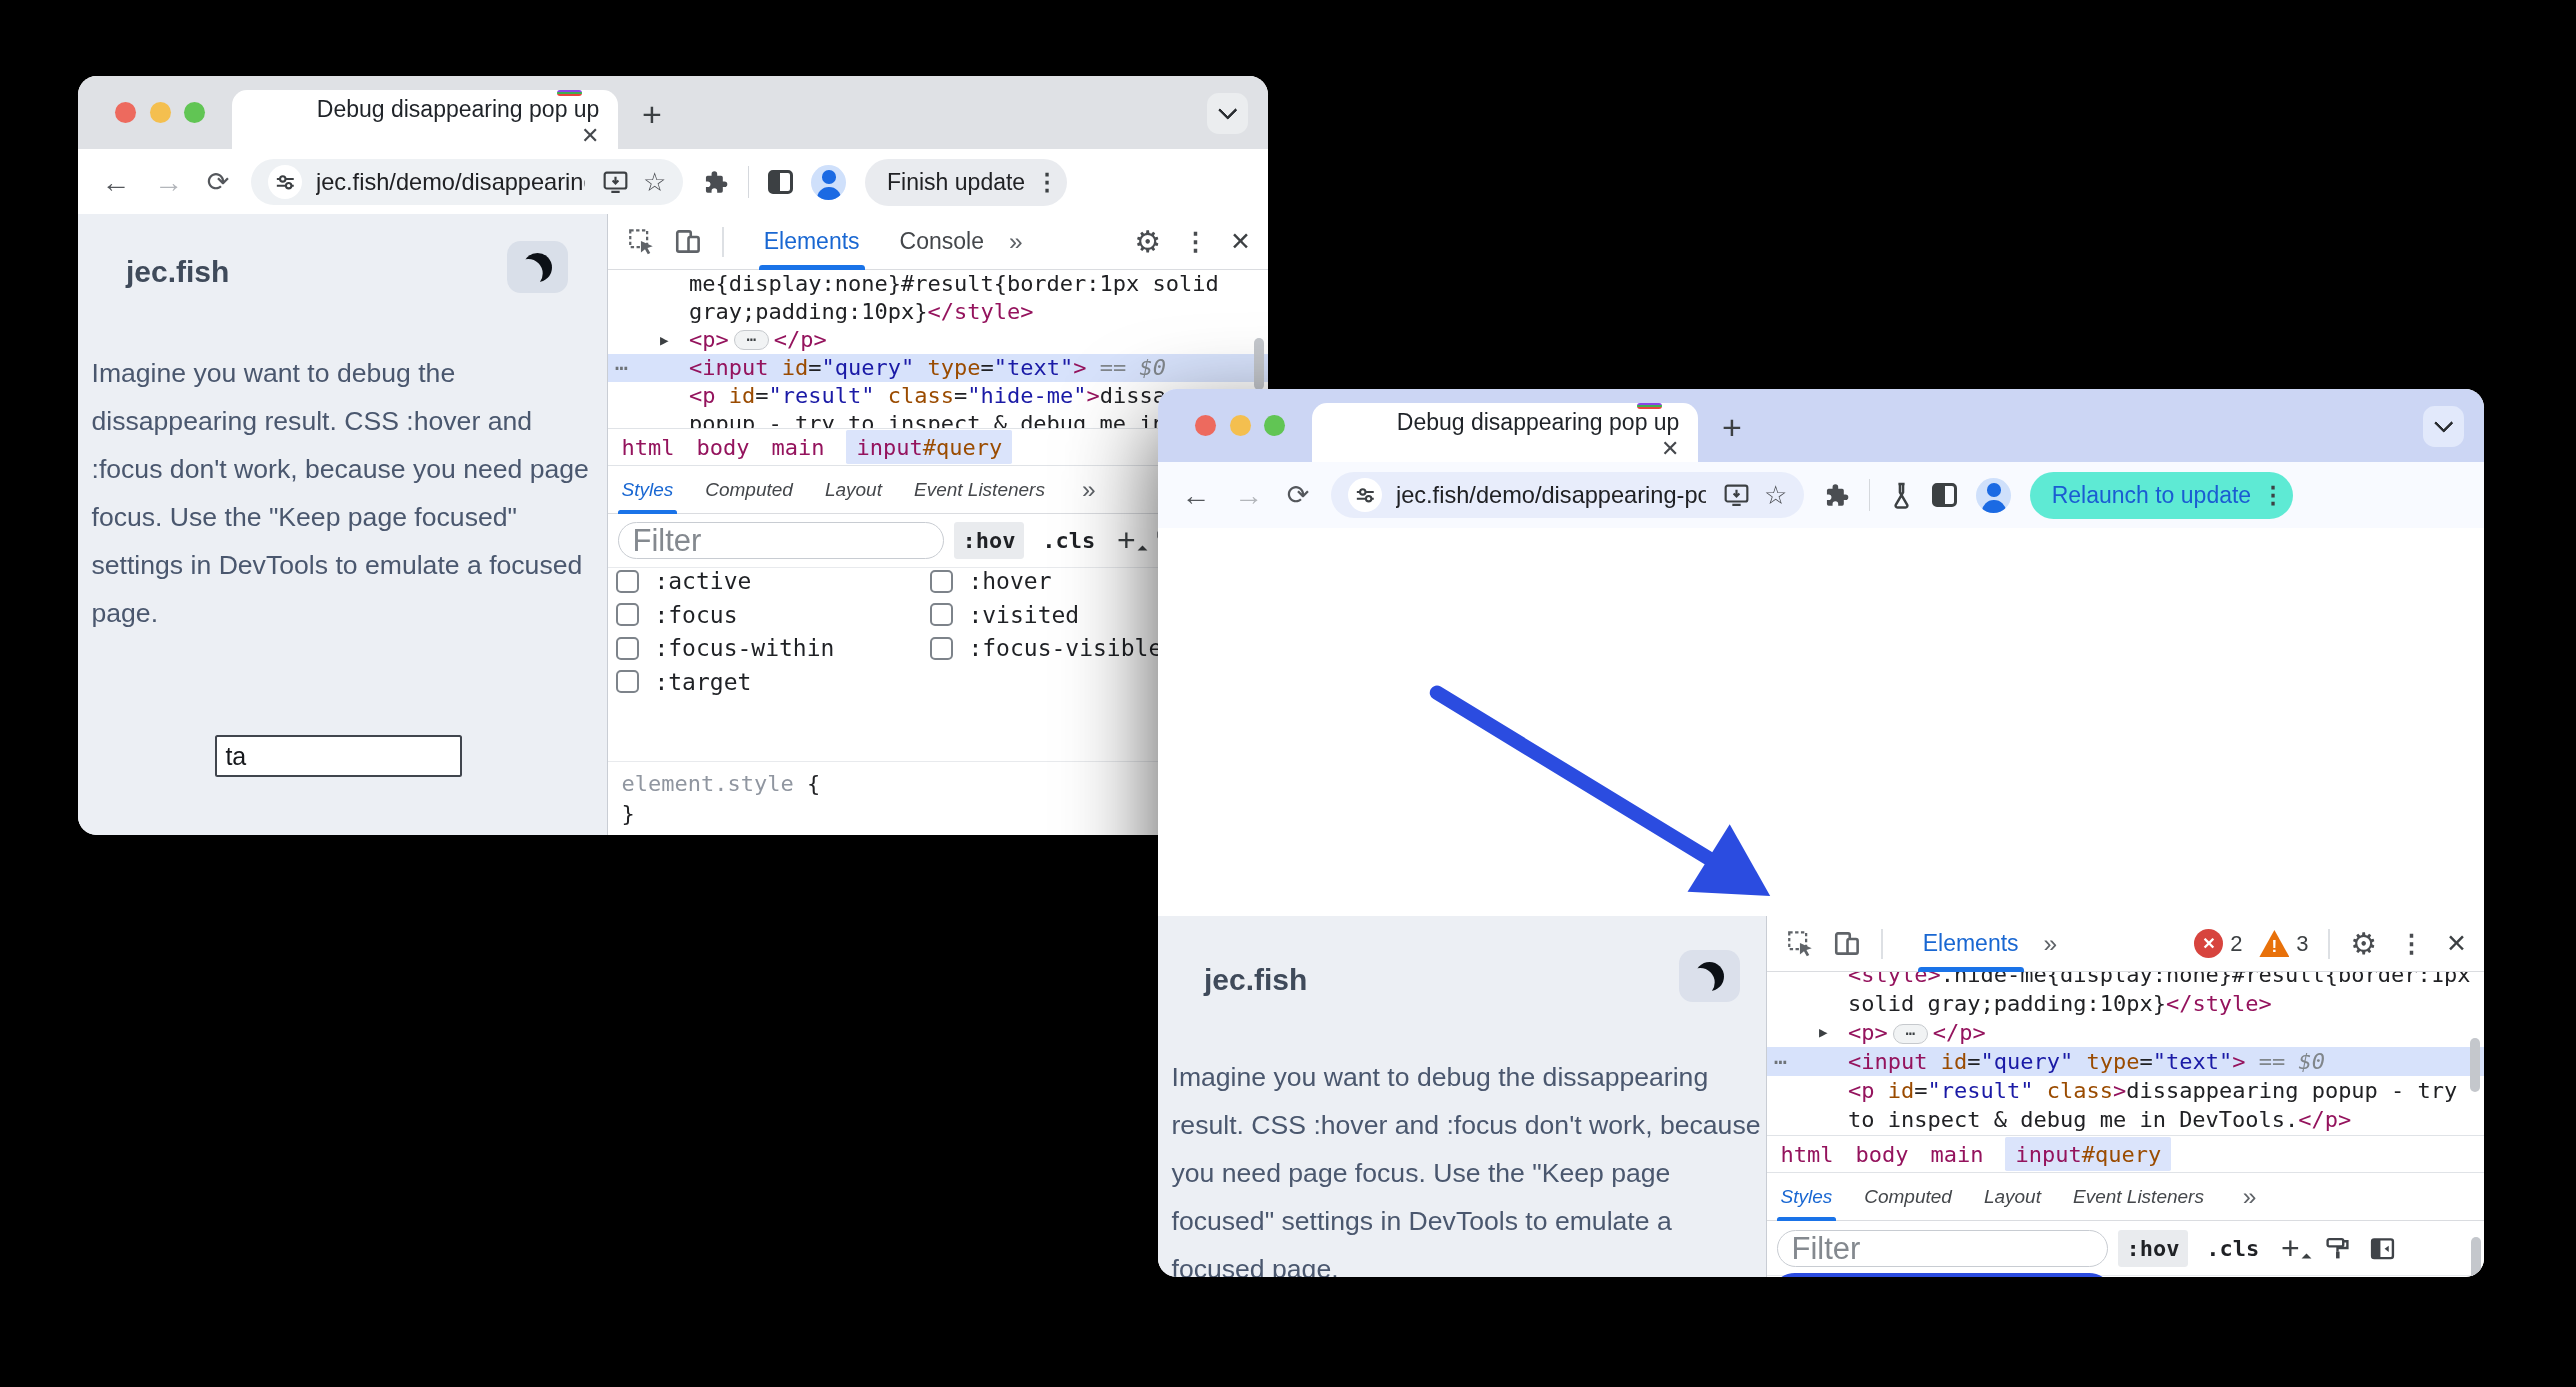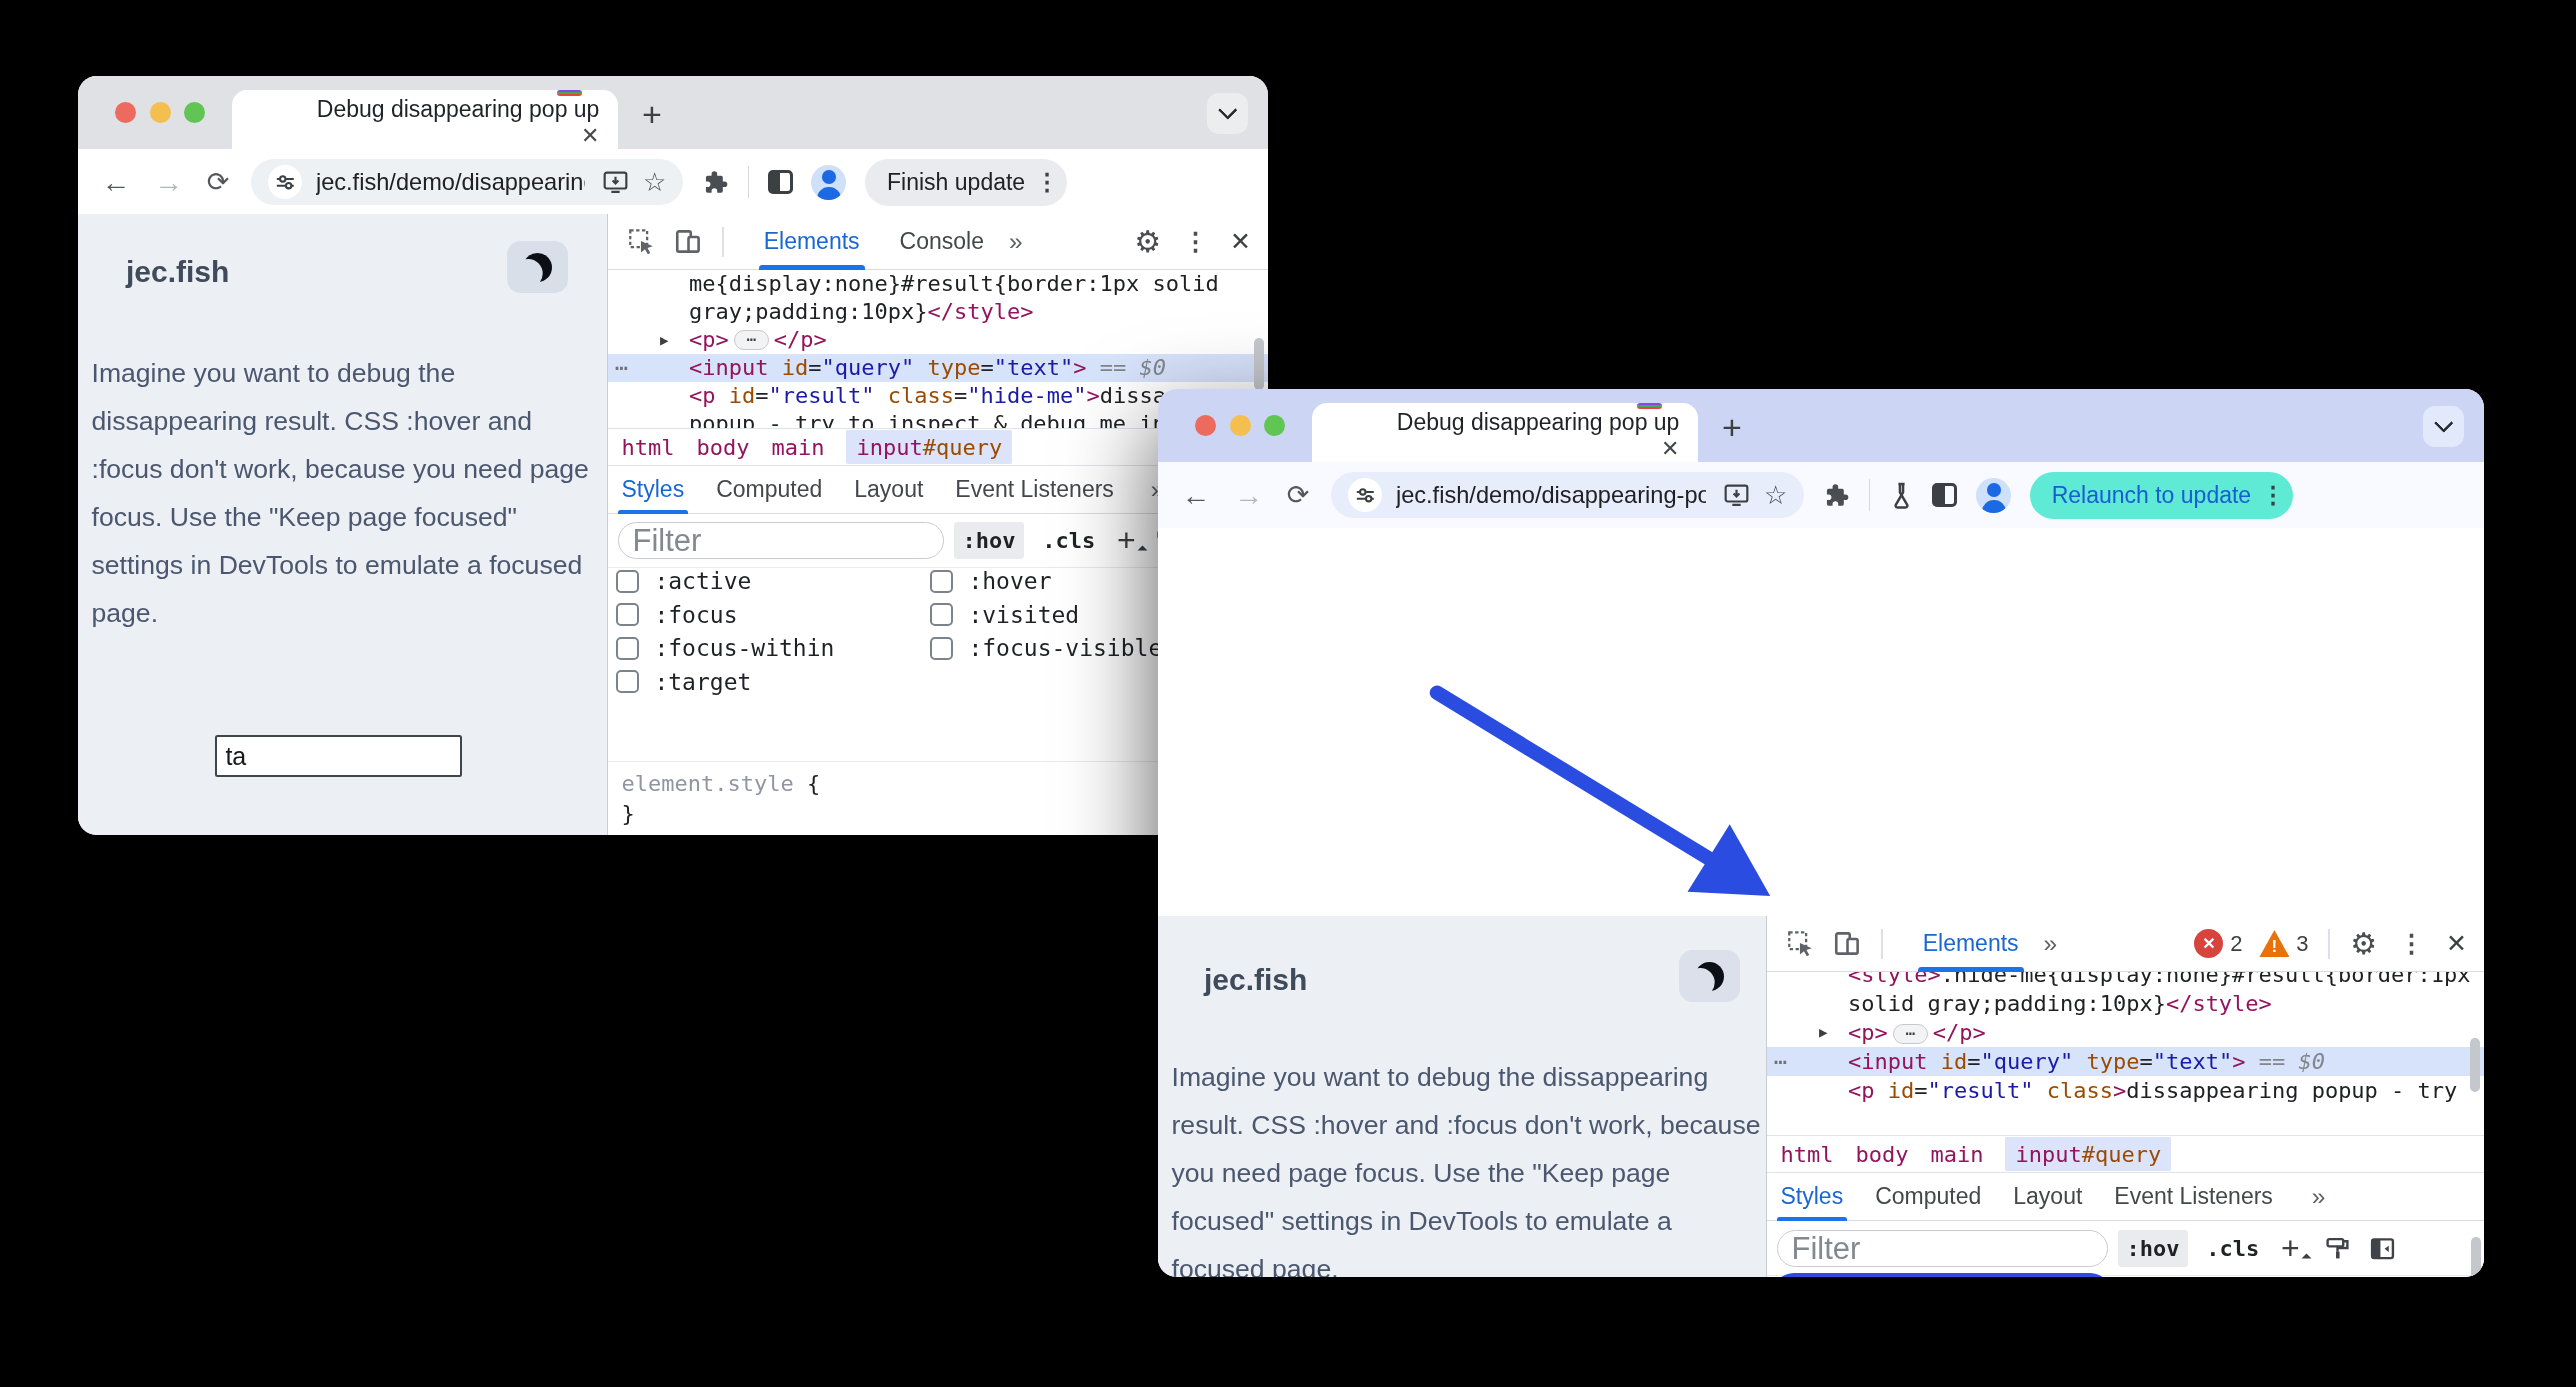--- a/index.html
+++ b/index.html
@@ -113,21 +113,21 @@
   .dt-crumbs { position:absolute; left:0; right:0; height:37px; border-top:0.8px solid #e0e3e7;
                display:flex; align-items:center; font-family:"DejaVu Sans Mono", monospace; font-size:22px; gap:22px; padding-left:13.5px; background:#fff; }
   .bdt .dt-crumbs { top:214px; } .fdt .dt-crumbs { top:219px; }
   .crumb { color:#94135d; }
   .crumb-chip { background:#dbe4fb; padding:4.2px 10px; border-radius:1.7px; }
   .crumb-id { color:#9a4b00; }
 
   .dt-styletabs { position:absolute; left:0; right:0; height:49px; border-top:0.8px solid #e0e3e7; border-bottom:0.8px solid #dadce0;
                   display:flex; align-items:center; gap:32px; padding-left:13.5px; background:#eff3fb00; }
   .bdt .dt-styletabs { top:251px; } .fdt .dt-styletabs { top:256px; }
-  .stab { font-size:23px; color:#44474b; position:relative; height:49px; display:flex; align-items:center; white-space:nowrap; }
+  .stab { font-size:19px; color:#44474b; position:relative; height:49px; display:flex; align-items:center; white-space:nowrap;font-style:italic; }
   .stab.active { color:#1967d2; }
   .stab.active::after { content:""; position:absolute; left:-3.4px; right:-3.4px; bottom:0; height:4.2px; background:#1a73e8; border-radius:2.5px 2.5px 0 0; }
 
   .dt-filter { position:absolute; left:0; right:0; height:54px; display:flex; align-items:center; border-bottom:0.8px solid #e8eaed; }
   .bdt .dt-filter { top:300px; } .fdt .dt-filter { top:306px; }
   .filterbox { height:37px; border:1.7px solid #c8ccd2; border-radius:18.6px; margin-left:10px; padding:0 13.5px;
                font-size:31px; color:#202124; background:#fff; font-family:"Liberation Sans",sans-serif; }
   .bdt .filterbox { width:326px; } .fdt .filterbox { width:331px; }
   .filterbox::placeholder { color:#84898f; }
   .chip { font-family:"DejaVu Sans Mono", monospace; font-size:22px; font-weight:600; color:#1f2125; padding:5.9px 8.4px; border-radius:3.4px; margin-left:10px; white-space:nowrap; }
@@ -425,20 +425,21 @@
           <span class="menu3v">⋮</span>
           <span class="dtclose">✕</span>
         </span>
       </div>
       <div class="dt-code">
         <div class="code-row"><span class="c-g">&lt;style&gt;</span><span class="c-t">.hide-me{display:none}#result{border:1px</span></div>
         <div class="code-row"><span class="c-t">solid gray;padding:10px}</span><span class="c-g">&lt;/style&gt;</span></div>
         <div class="code-row"><span class="twisty">▶</span><span class="c-g">&lt;p&gt;</span><span class="dots-badge">⋯</span><span class="c-g">&lt;/p&gt;</span></div>
         <div class="code-row selected"><span class="gutterdots">⋯</span><span><span class="c-g">&lt;input</span><span class="c-a"> id</span><span class="c-t">=</span><span class="c-v">"query"</span><span class="c-a"> type</span><span class="c-t">=</span><span class="c-v">"text"</span><span class="c-g">&gt;</span><span class="c-m"> == $0</span></span></div>
         <div class="code-row"><span class="c-g">&lt;p</span><span class="c-a"> id</span><span class="c-t">=</span><span class="c-v">"result"</span><span class="c-a"> class</span><span class="c-g">&gt;</span><span class="c-t">dissappearing popup - try</span></div>
+        <div class="code-row"><span class="c-t">to inspect &amp; debug me in DevTools.</span><span class="c-g">&lt;/p&gt;</span></div>
         <span class="vscroll" style="right:4.2px; top:66px; height:54px;"></span>
       </div>
       <div class="dt-crumbs">
         <span class="crumb">html</span>
         <span class="crumb">body</span>
         <span class="crumb">main</span>
         <span class="crumb crumb-chip"><span>input</span><span class="crumb-id">#query</span></span>
       </div>
       <div class="dt-styletabs">
         <span class="stab active">Styles</span>

